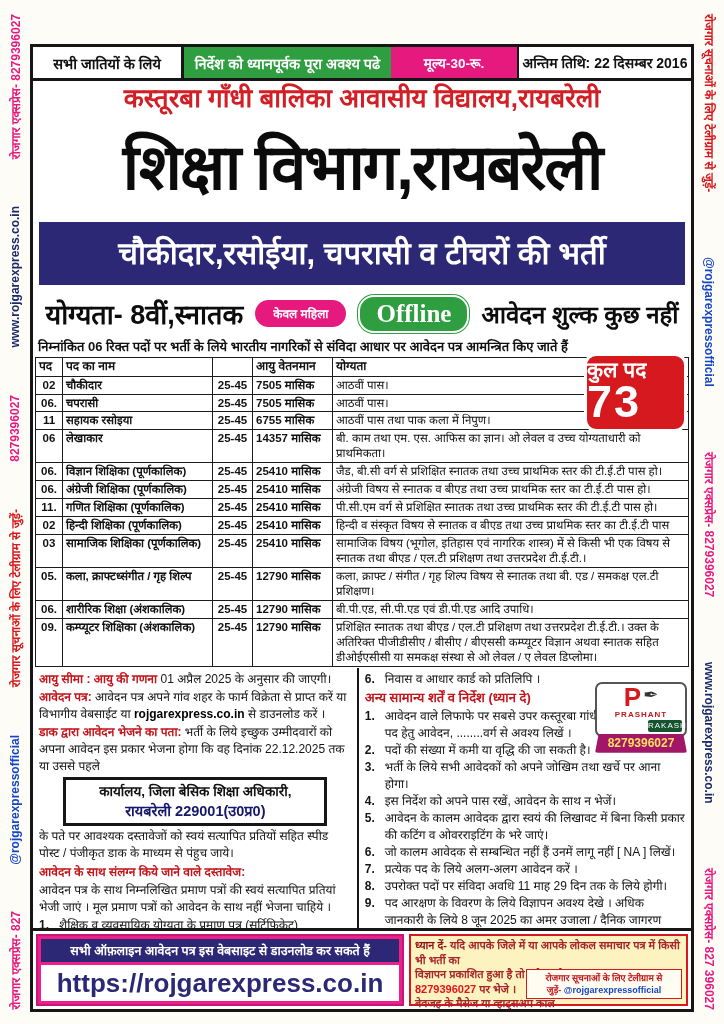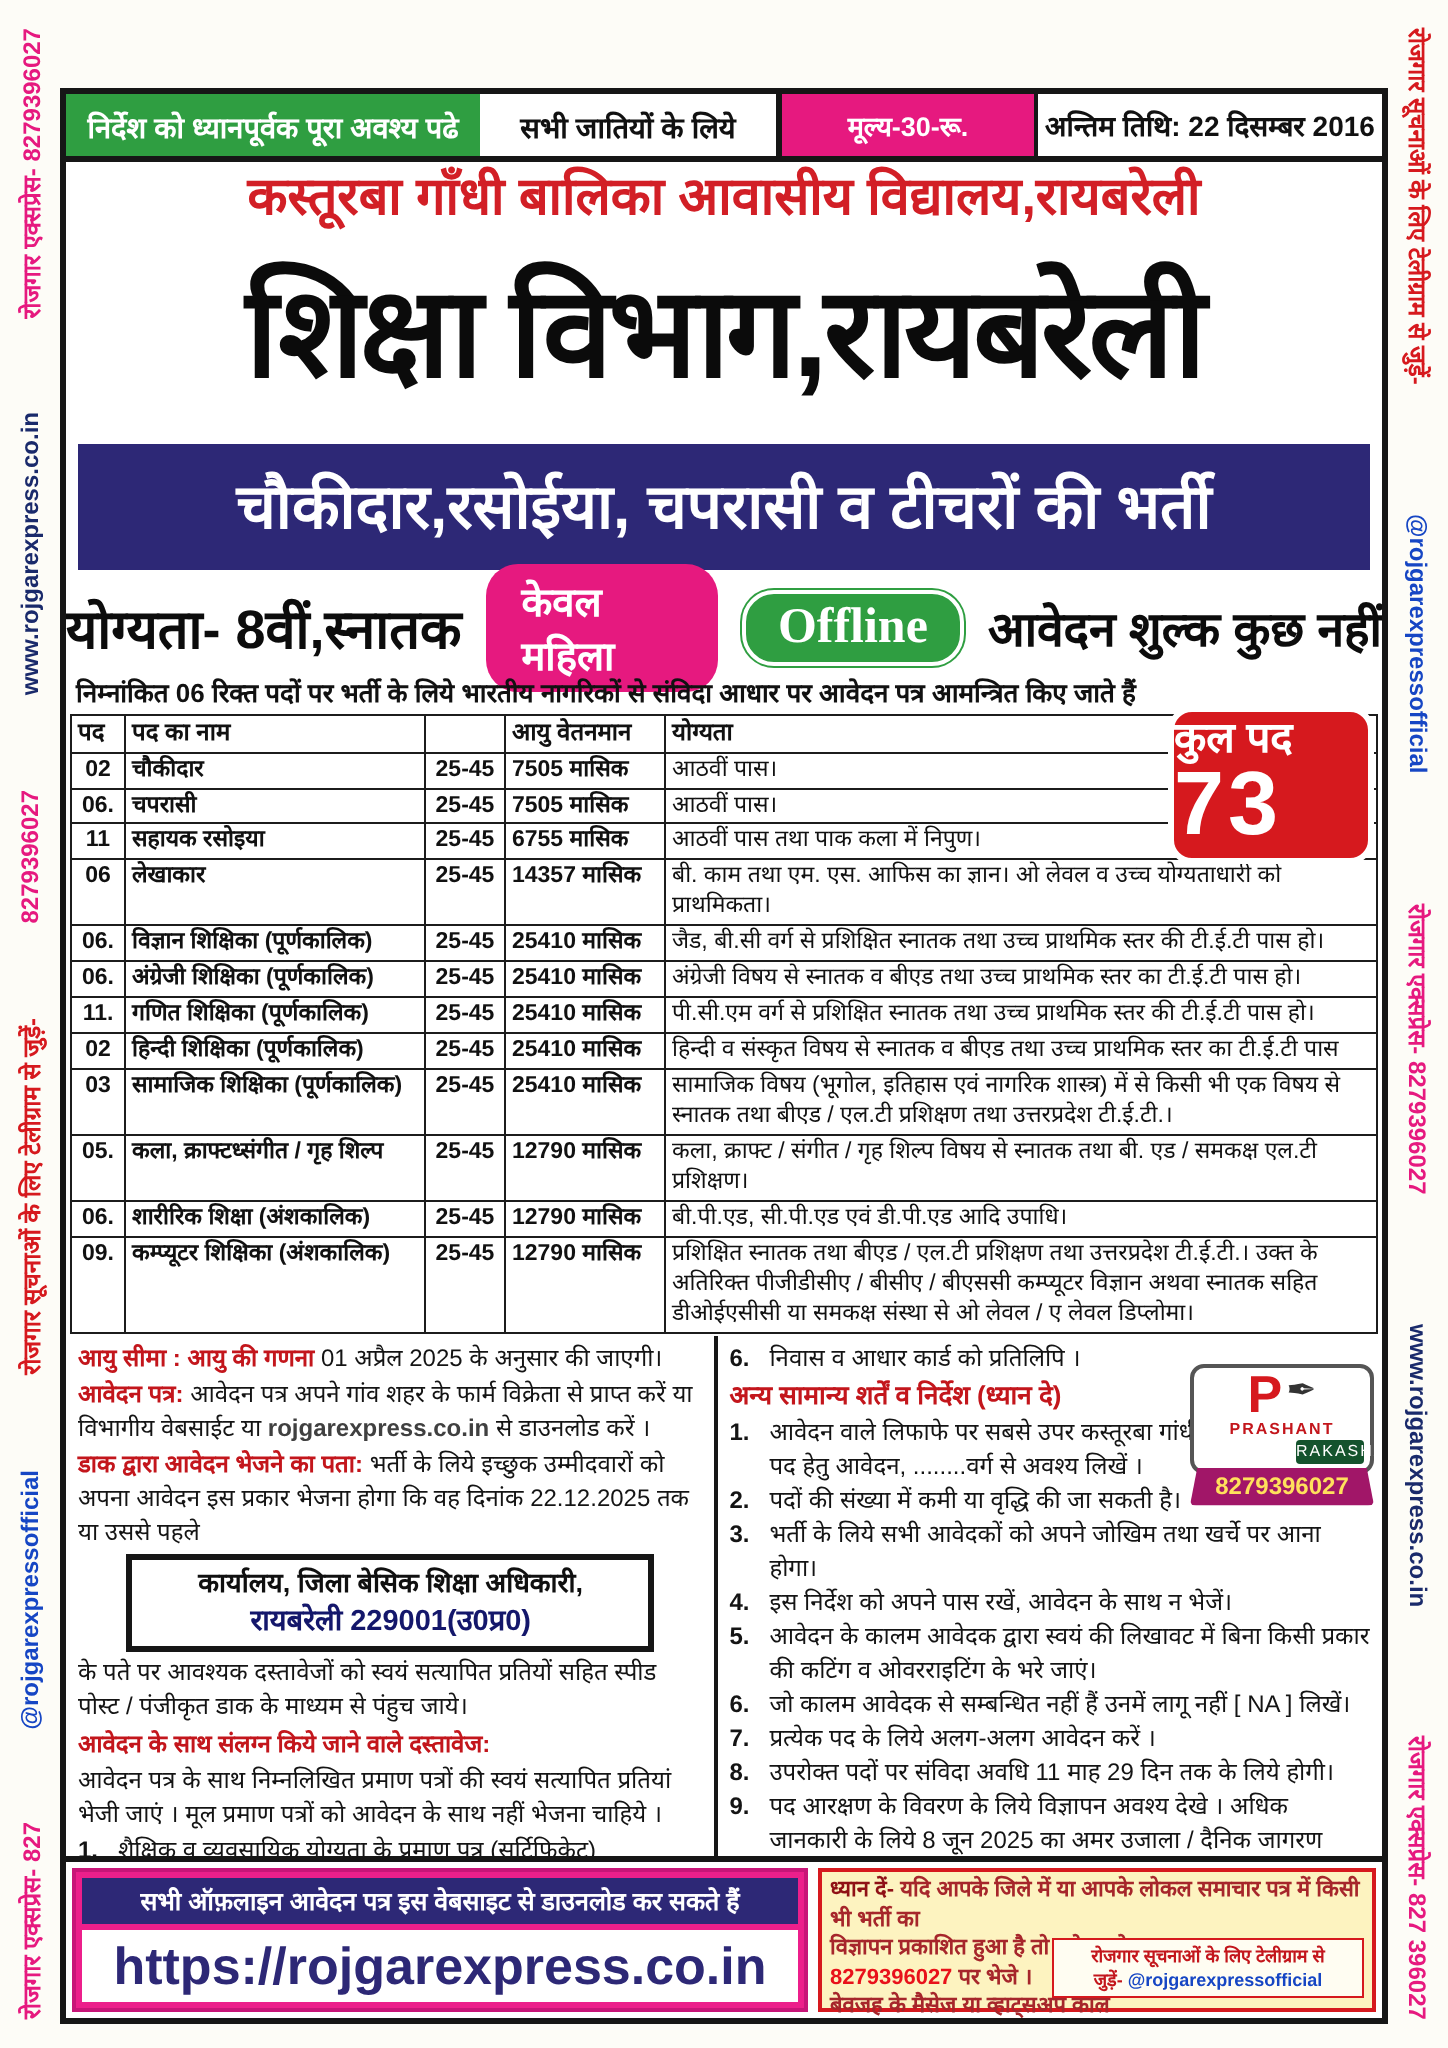--- a/index.html
+++ b/index.html
@@ -30,21 +30,21 @@
   .school-title{color:#d21f26;font-weight:900;font-size:26px;text-align:center;line-height:35px;height:35px;white-space:nowrap;}
   .main-title{color:#0b0b0b;font-weight:900;font-size:63px;letter-spacing:-2px;text-align:center;
               line-height:102px;height:104px;white-space:nowrap;}
   .posts-bar{background:#2d2876;color:#fff;font-weight:900;font-size:31px;text-align:center;
              margin:2px 6px 5px;height:63px;line-height:63px;white-space:nowrap;}
   
   .elig-row{display:flex;align-items:center;justify-content:center;gap:12px;height:47px;min-height:47px;}
   .elig-qual{font-weight:900;font-size:27px;color:#0c0c0c;white-space:nowrap;}
   .elig-fee{font-weight:900;font-size:24px;color:#0c0c0c;white-space:nowrap;}
   .badge{display:inline-flex;align-items:center;justify-content:center;border-radius:16px;color:#fff;font-weight:900;}
-  .badge-pink{background:#e6197f;font-size:20px;padding:5px 18px;}
+  .badge-pink{background:#e6197f;font-size:12px;padding:5px 18px;}
   .badge-green{background:#2f9e41;font-size:25px;padding:3px 16px;font-family:"Liberation Serif","DejaVu Serif",serif;border:2px solid #fff;box-shadow:0 0 0 1px #2f9e41;}
   .intro{font-size:13px;font-weight:bold;color:#111;padding:0 5px 2px;white-space:nowrap;}
   
   .table-wrap{position:relative;padding:0 2px;}
   table{width:100%;border-collapse:collapse;font-size:11.5px;color:#111;table-layout:fixed;}
   th,td{border:1.5px solid #1c1c1c;padding:1px 3px;vertical-align:top;text-align:left;line-height:1.3;}
   thead th{font-weight:bold;font-size:12px;}
   td.c0{font-weight:bold;text-align:center;}
   td.c2{font-weight:bold;text-align:center;white-space:nowrap;}
   td.c3{font-weight:bold;white-space:nowrap;}
@@ -53,21 +53,21 @@
                border-radius:12px;color:#fff;text-align:left;padding:3px 0 5px;z-index:3;}
   .total-badge .lbl{font-size:21px;font-weight:900;line-height:1.05;}
   .total-badge .val{font-size:45px;font-weight:900;line-height:0.95;letter-spacing:2px;}
   
   .columns{display:flex;flex:1;overflow:hidden;border-bottom:3px solid #161616;margin-top:1px;}
   .col{font-size:12px;line-height:1.42;color:#141414;box-sizing:border-box;}
   .col-left{width:49.5%;border-right:2px solid #161616;padding:3px 5px 2px 6px;}
   .col-right{flex:1;padding:3px 5px 2px 6px;position:relative;}
   .para{margin:0 0 1px;}
   .red-b{color:#c3161c;font-weight:bold;}
-  .red-link{color:#404040;font-weight:bold;}
+  .red-link{color:#000000;font-weight:bold;}
   .address-box{border:3px solid #161616;width:80%;margin:2px auto 2px;text-align:center;padding:2px 4px;}
   .address-box .l1{font-weight:bold;font-size:13.5px;color:#101010;}
   .address-box .l2{font-weight:900;font-size:14.5px;color:#14176b;}
   .num-item{display:flex;margin:0;}
   .num-item .n{width:20px;min-width:20px;font-weight:bold;}
   .num-item .t{flex:1;}
   .right-heading{color:#c3161c;font-weight:900;font-size:13px;margin:1px 0;}
   .pad-logo{padding-right:96px;}
   
   .logo{position:absolute;top:14px;right:4px;width:92px;text-align:center;z-index:2;}
@@ -109,22 +109,22 @@
     <span style="color: rgb(214, 25, 30);">रोजगार सूचनाओं के लिए टेलीग्राम से जुड़ें-</span>
     <span style="color: rgb(22, 70, 196);">@rojgarexpressofficial</span>
     <span style="color: rgb(230, 25, 127);">रोजगार एक्सप्रेस- 8279396027</span>
     <span style="color: rgb(26, 42, 107);">www.rojgarexpress.co.in</span>
     <span style="color: rgb(230, 25, 127);">रोजगार एक्सप्रेस- 827 396027</span>
   </div>
 
 <div class="frame">
 
   <div class="topbar">
+    <div class="seg seg-castes">सभी जातियों के लिये</div>
     <div class="seg seg-notice">निर्देश को ध्यानपूर्वक पूरा अवश्य पढे</div>
-    <div class="seg seg-castes">सभी जातियों के लिये</div>
     <div class="seg seg-price">मूल्य-30-रू.</div>
     <div class="seg seg-deadline">अन्तिम तिथि: 22 दिसम्बर 2016</div>
   </div>
 
   <div class="school-title">कस्तूरबा गाँधी बालिका आवासीय विद्यालय,रायबरेली</div>
   <div class="main-title">शिक्षा विभाग,रायबरेली</div>
   <div class="posts-bar">चौकीदार,रसोईया, चपरासी व टीचरों की भर्ती</div>
 
   <div class="elig-row">
     <span class="elig-qual">योग्यता- 8वीं,स्नातक</span>

